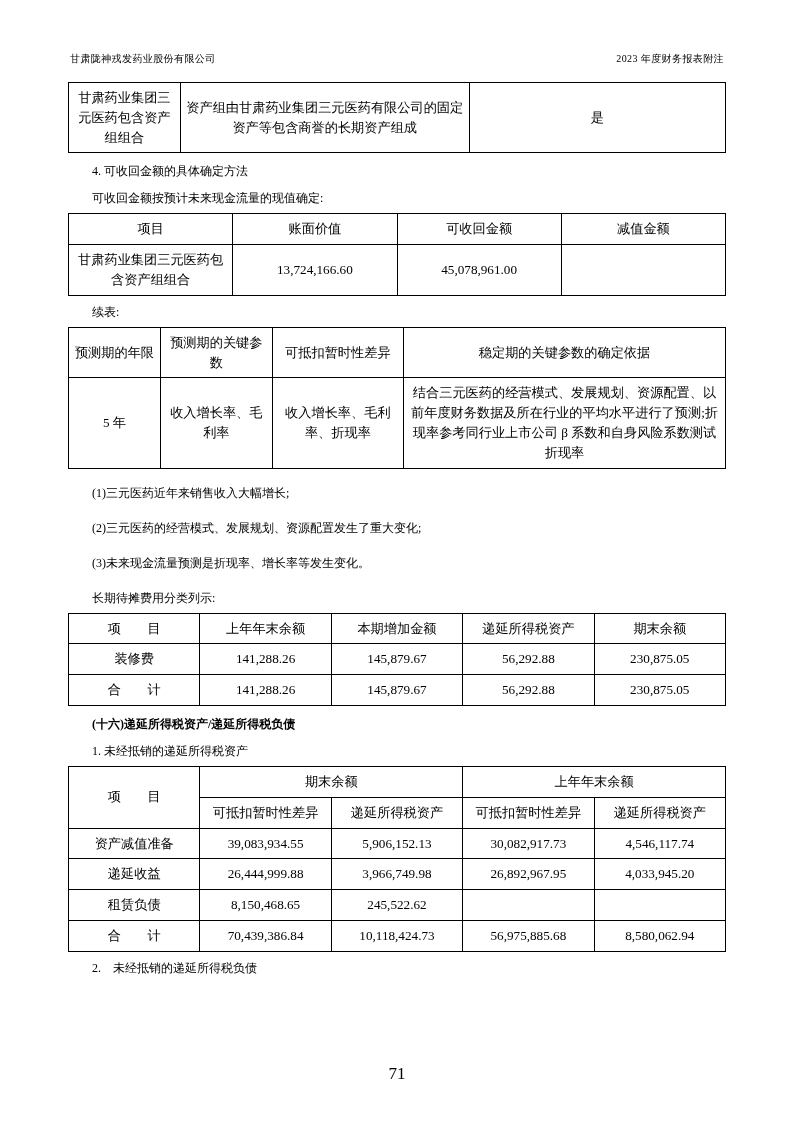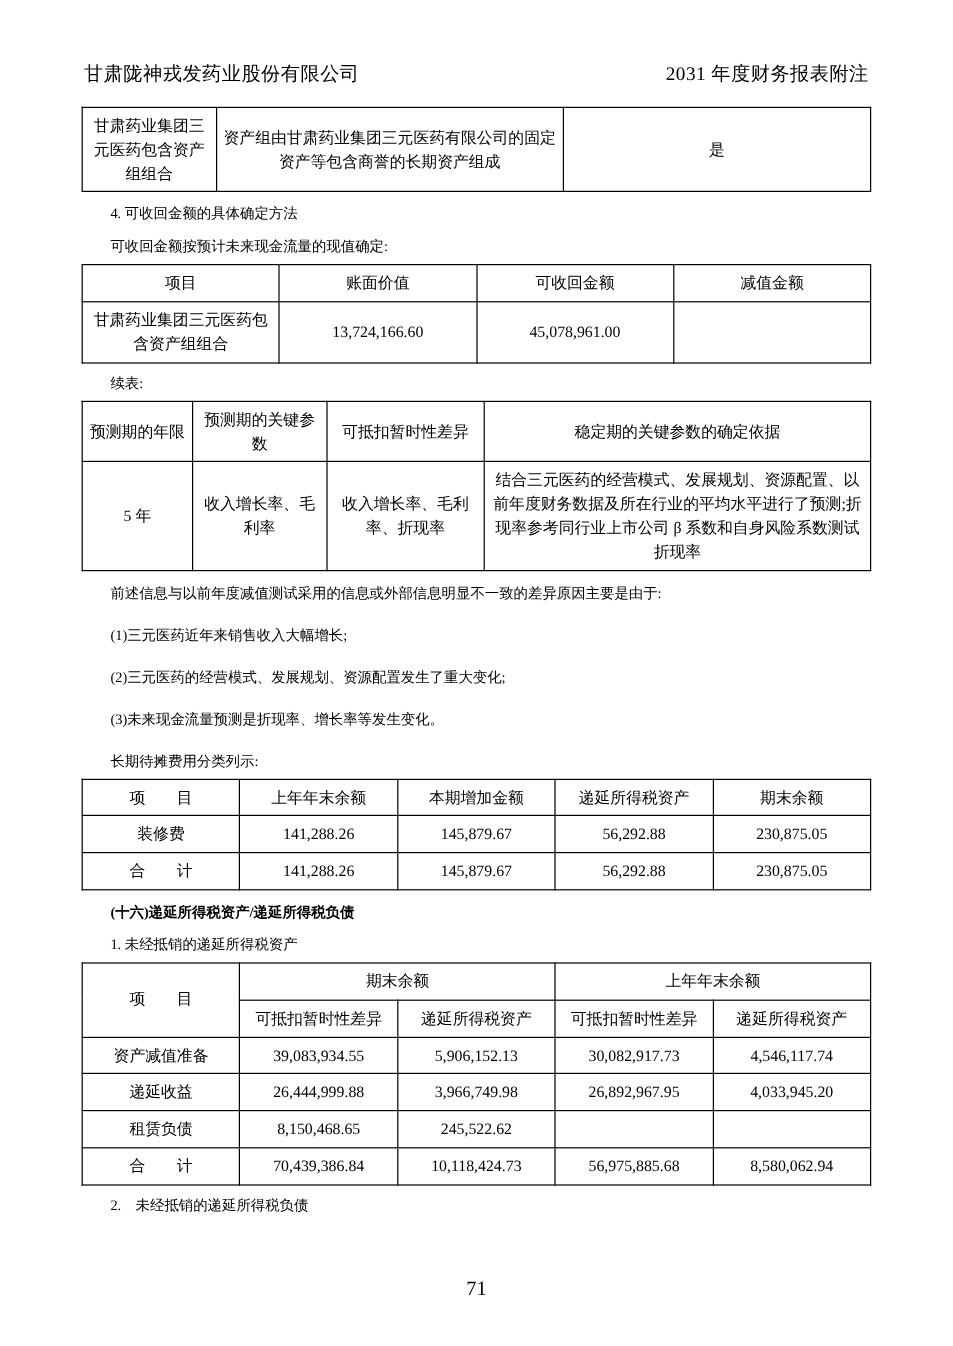--- a/index.html
+++ b/index.html
@@ -17,21 +17,21 @@
     height: 1122px;
     box-sizing: border-box;
     padding: 52px 68px 40px 68px;
     background: #fff;
     overflow: hidden;
   }
   .header {
     display: flex;
     justify-content: space-between;
     align-items: baseline;
-    font-size: 16px;
+    font-size: 10px;
     letter-spacing: 0.4px;
     padding: 0 2px 6px 2px;
     margin-bottom: 10px;
   }
   .header .left { white-space: nowrap; }
   .header .right { white-space: nowrap; }
 
   table.doc {
     width: 100%;
     border-collapse: collapse;
@@ -71,21 +71,21 @@
     text-justify: inter-ideograph;
   }
 </style>
 </head>
 <body>
 
 <div class="page">
 
   <div class="header">
     <div class="left">甘肃陇神戎发药业股份有限公司</div>
-    <div class="right">2031 年度财务报表附注</div>
+    <div class="right">2023 年度财务报表附注</div>
   </div>
 
   <table class="doc">
     <colgroup>
       <col style="width:17%">
       <col style="width:44%">
       <col style="width:39%">
     </colgroup>
     <tbody>
       <tr>
@@ -144,21 +144,20 @@
     <tbody>
       <tr>
         <td>5 年</td>
         <td>收入增长率、毛利率</td>
         <td>收入增长率、毛利率、折现率</td>
         <td class="justify-zh">结合三元医药的经营模式、发展规划、资源配置、以前年度财务数据及所在行业的平均水平进行了预测;折现率参考同行业上市公司 β 系数和自身风险系数测试折现率</td>
       </tr>
     </tbody>
   </table>
 
-  <p class="para justify-zh">前述信息与以前年度减值测试采用的信息或外部信息明显不一致的差异原因主要是由于:</p>
   <p class="para nosp">(1)三元医药近年来销售收入大幅增长;</p>
   <p class="para nosp">(2)三元医药的经营模式、发展规划、资源配置发生了重大变化;</p>
   <p class="para nosp">(3)未来现金流量预测是折现率、增长率等发生变化。</p>
 
   <p class="para tight">长期待摊费用分类列示:</p>
 
   <table class="doc">
     <colgroup>
       <col style="width:20%">
       <col style="width:20%">

